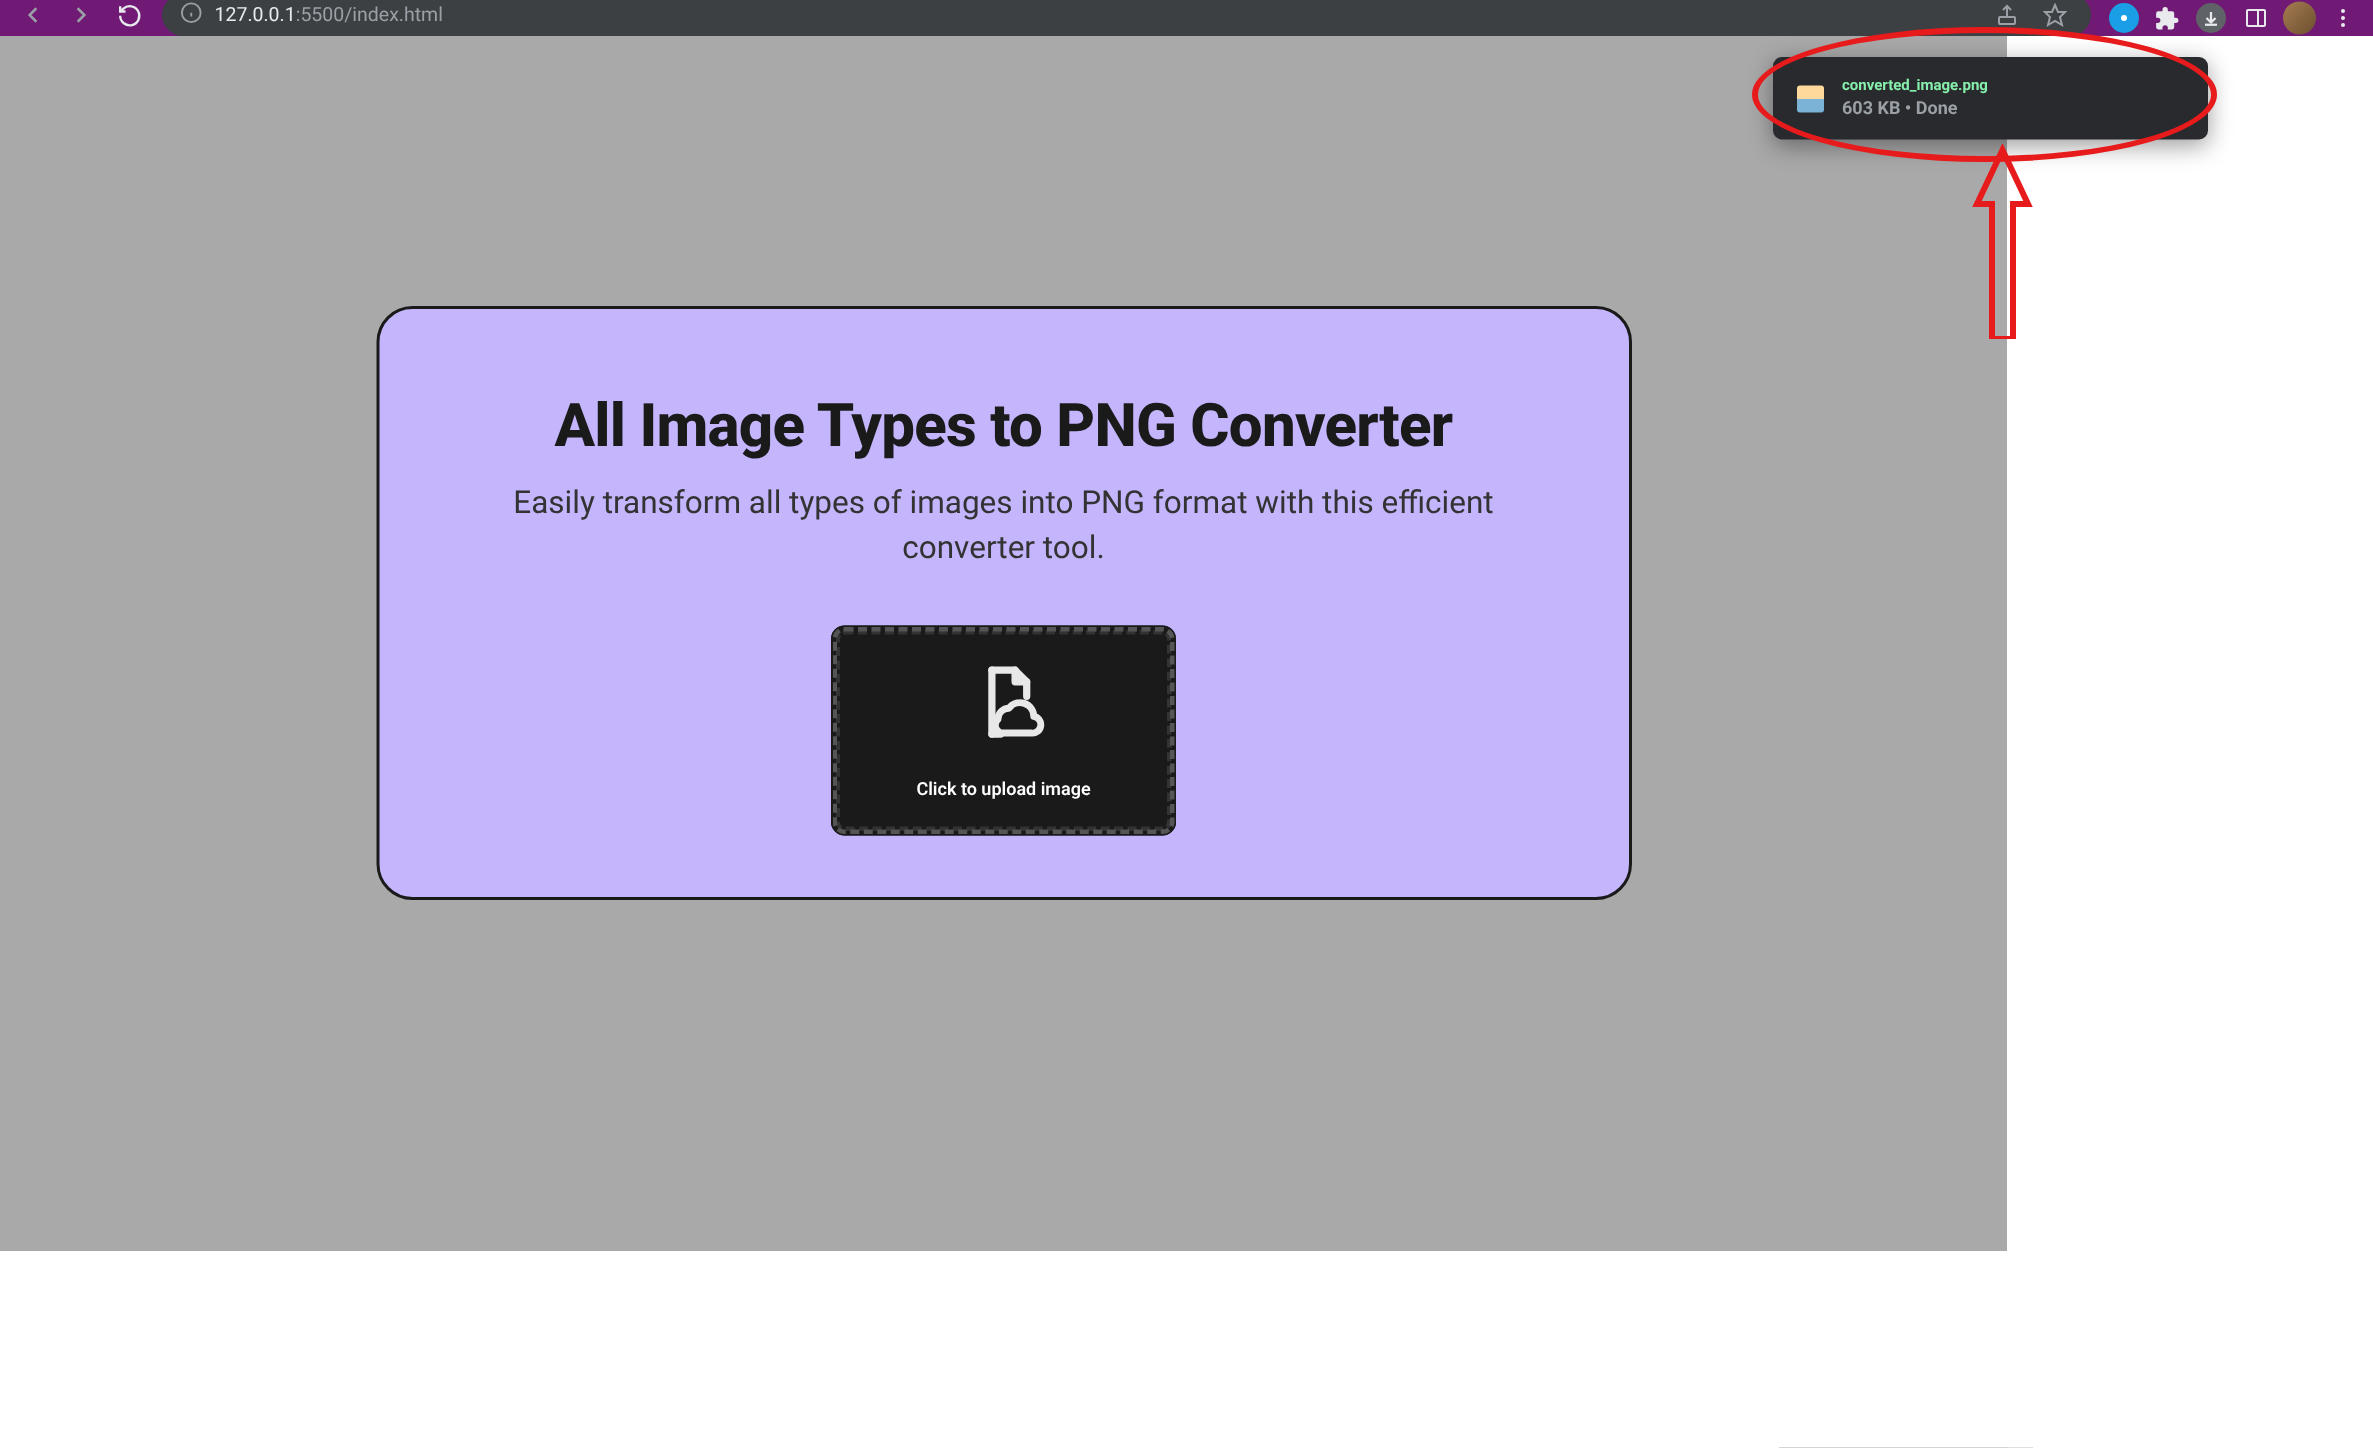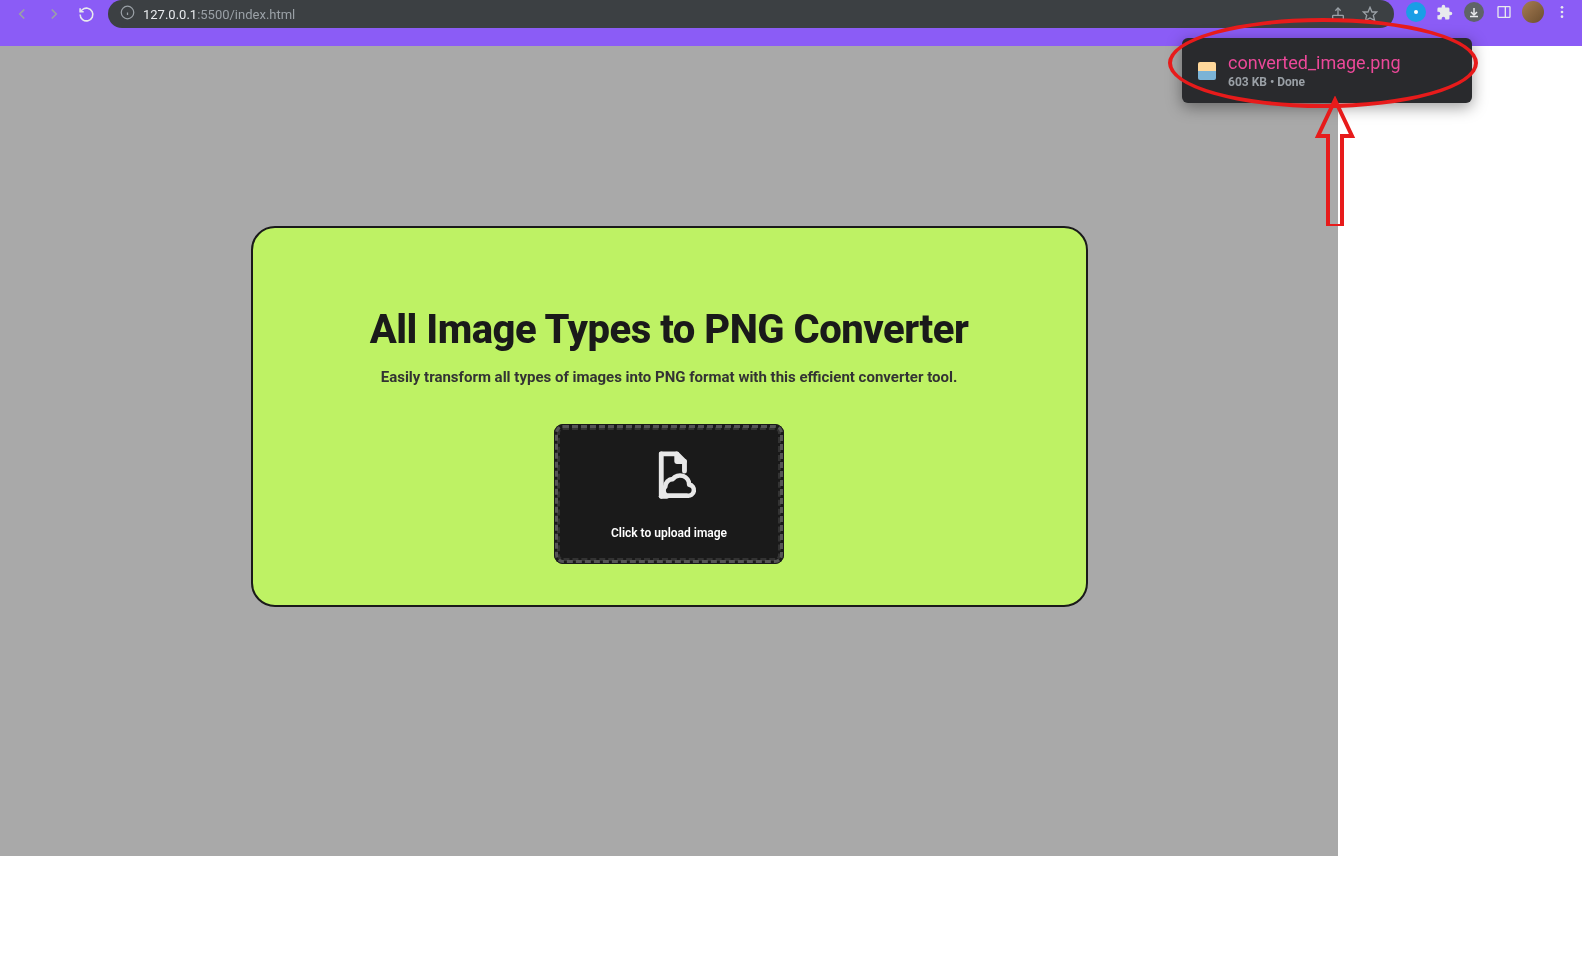--- a/index.html
+++ b/index.html
@@ -11,24 +11,24 @@
 
     body {
       background: #fff;
       width: 1582px;
       height: 965px;
       overflow: hidden;
     }
 
     
     .browser-bar {
-      height: 46px;
-      background: #8b5cf6;
-      display: flex;
-      align-items: flex-start;
+      height: 24px;
+      background: #701a75;
+      display: flex;
+      align-items: flex-end;
       padding: 0 8px;
       gap: 4px;
     }
 
     .nav-btn {
       width: 28px;
       height: 28px;
       display: flex;
       align-items: center;
       justify-content: center;
@@ -125,23 +125,23 @@
       background: linear-gradient(to bottom, #ffd89b 50%, #7bb3d6 50%);
       border-radius: 2px;
       flex-shrink: 0;
     }
 
     .file-info {
       flex: 1;
     }
 
     .file-name {
-      color: #ec4899;
-      font-size: 18px;
-      font-weight: 400;
+      color: #86efac;
+      font-size: 10px;
+      font-weight: 700;
     }
 
     .file-meta {
       color: #9aa0a6;
       font-size: 12px;
       margin-top: 2px;
       font-weight: bold;
     }
 
     
@@ -173,38 +173,38 @@
       margin: 0;
       display: flex;
       align-items: flex-start;
       justify-content: center;
       padding-top: 180px;
       position: relative;
     }
 
     .card {
       width: 837px;
-      background: #bef264;
+      background: #c4b5fd;
       border: 2px solid #1a1a1a;
       border-radius: 24px;
-      padding: 78px 48px 44px 48px;
+      padding: 54px 48px 44px 48px;
       text-align: center;
       font-family: "Poppins", -apple-system, sans-serif;
     }
 
     .card h1 {
       font-size: 40px;
       font-weight: 800;
       color: #1a1a1a;
       letter-spacing: -0.5px;
     }
 
     .card .subtitle {
-      font-size: 15px;
-      font-weight: 700;
+      font-size: 21px;
+      font-weight: 400;
       color: #333;
       margin-top: 14px;
       line-height: 1.45;
     }
 
     .upload-box {
       margin: 38px auto 0 auto;
       width: 224px;
       height: 134px;
       background: #1a1a1a;

